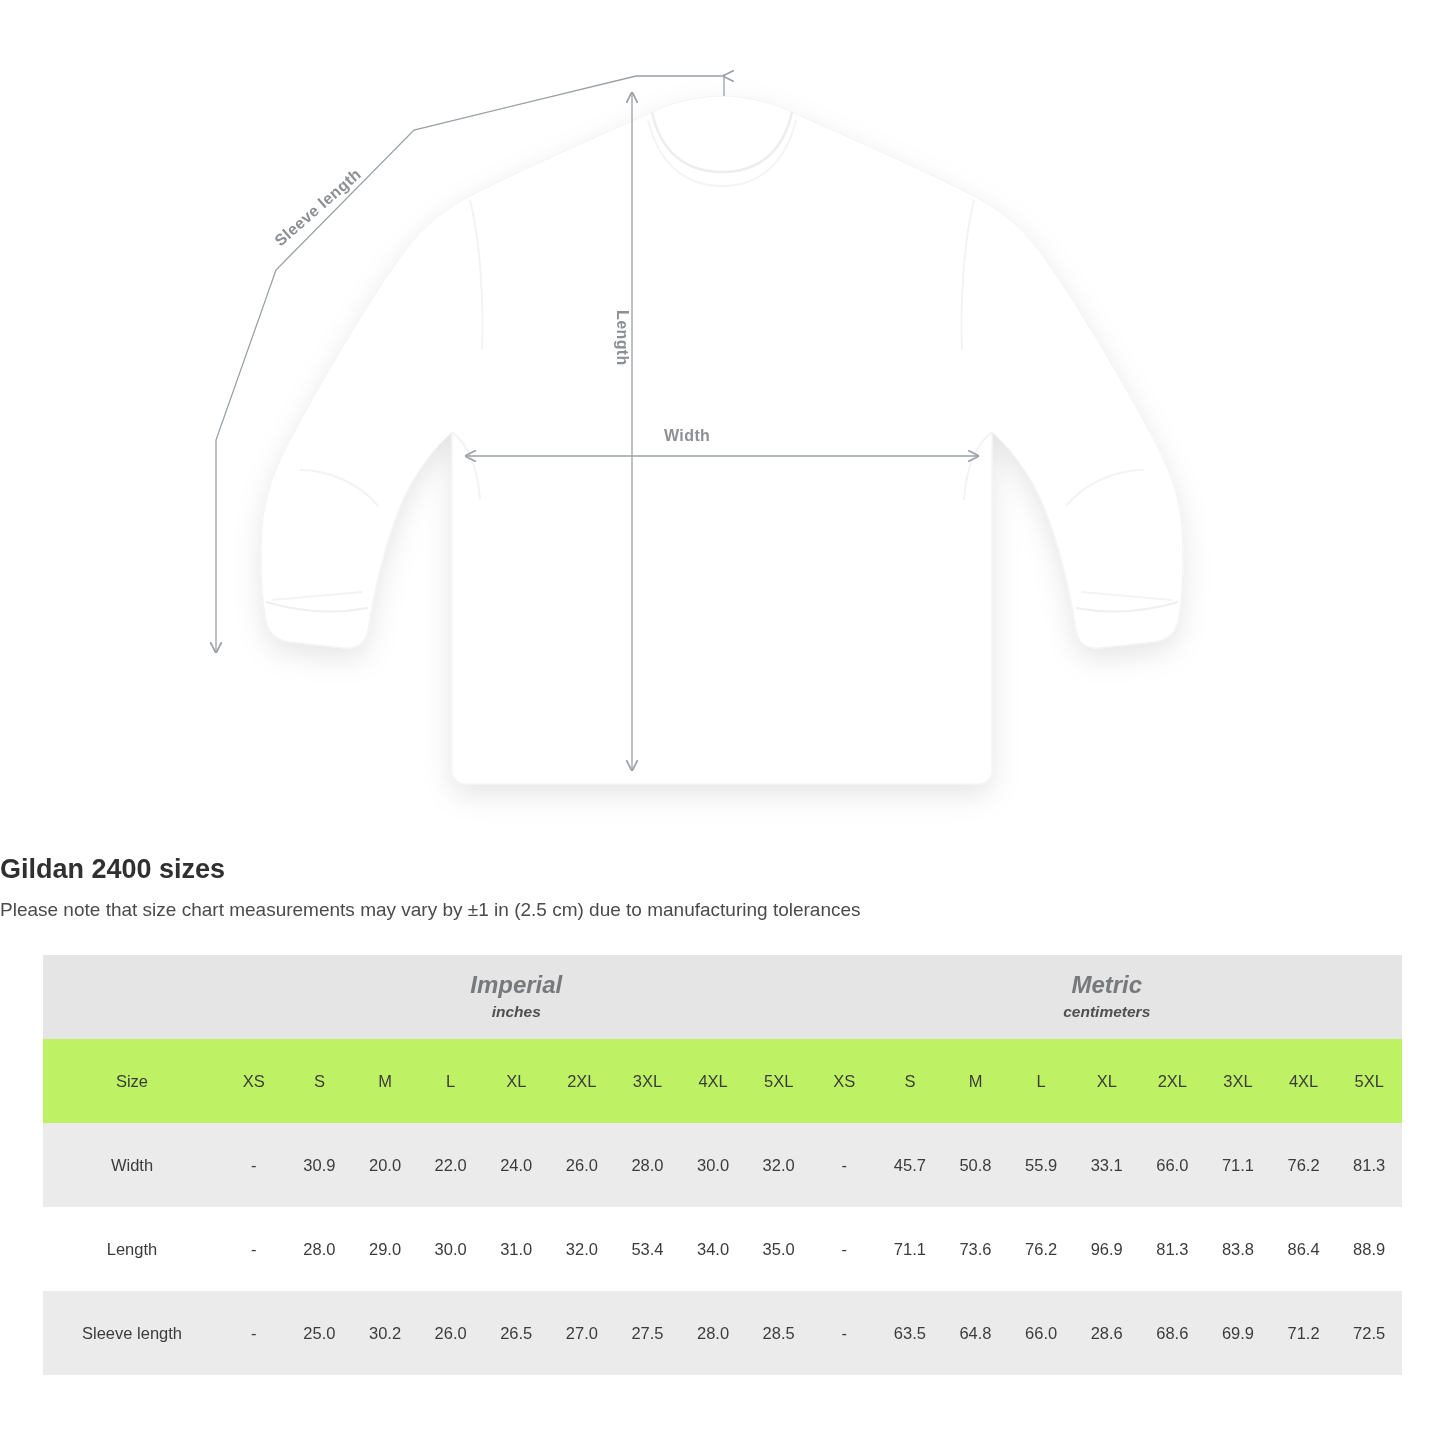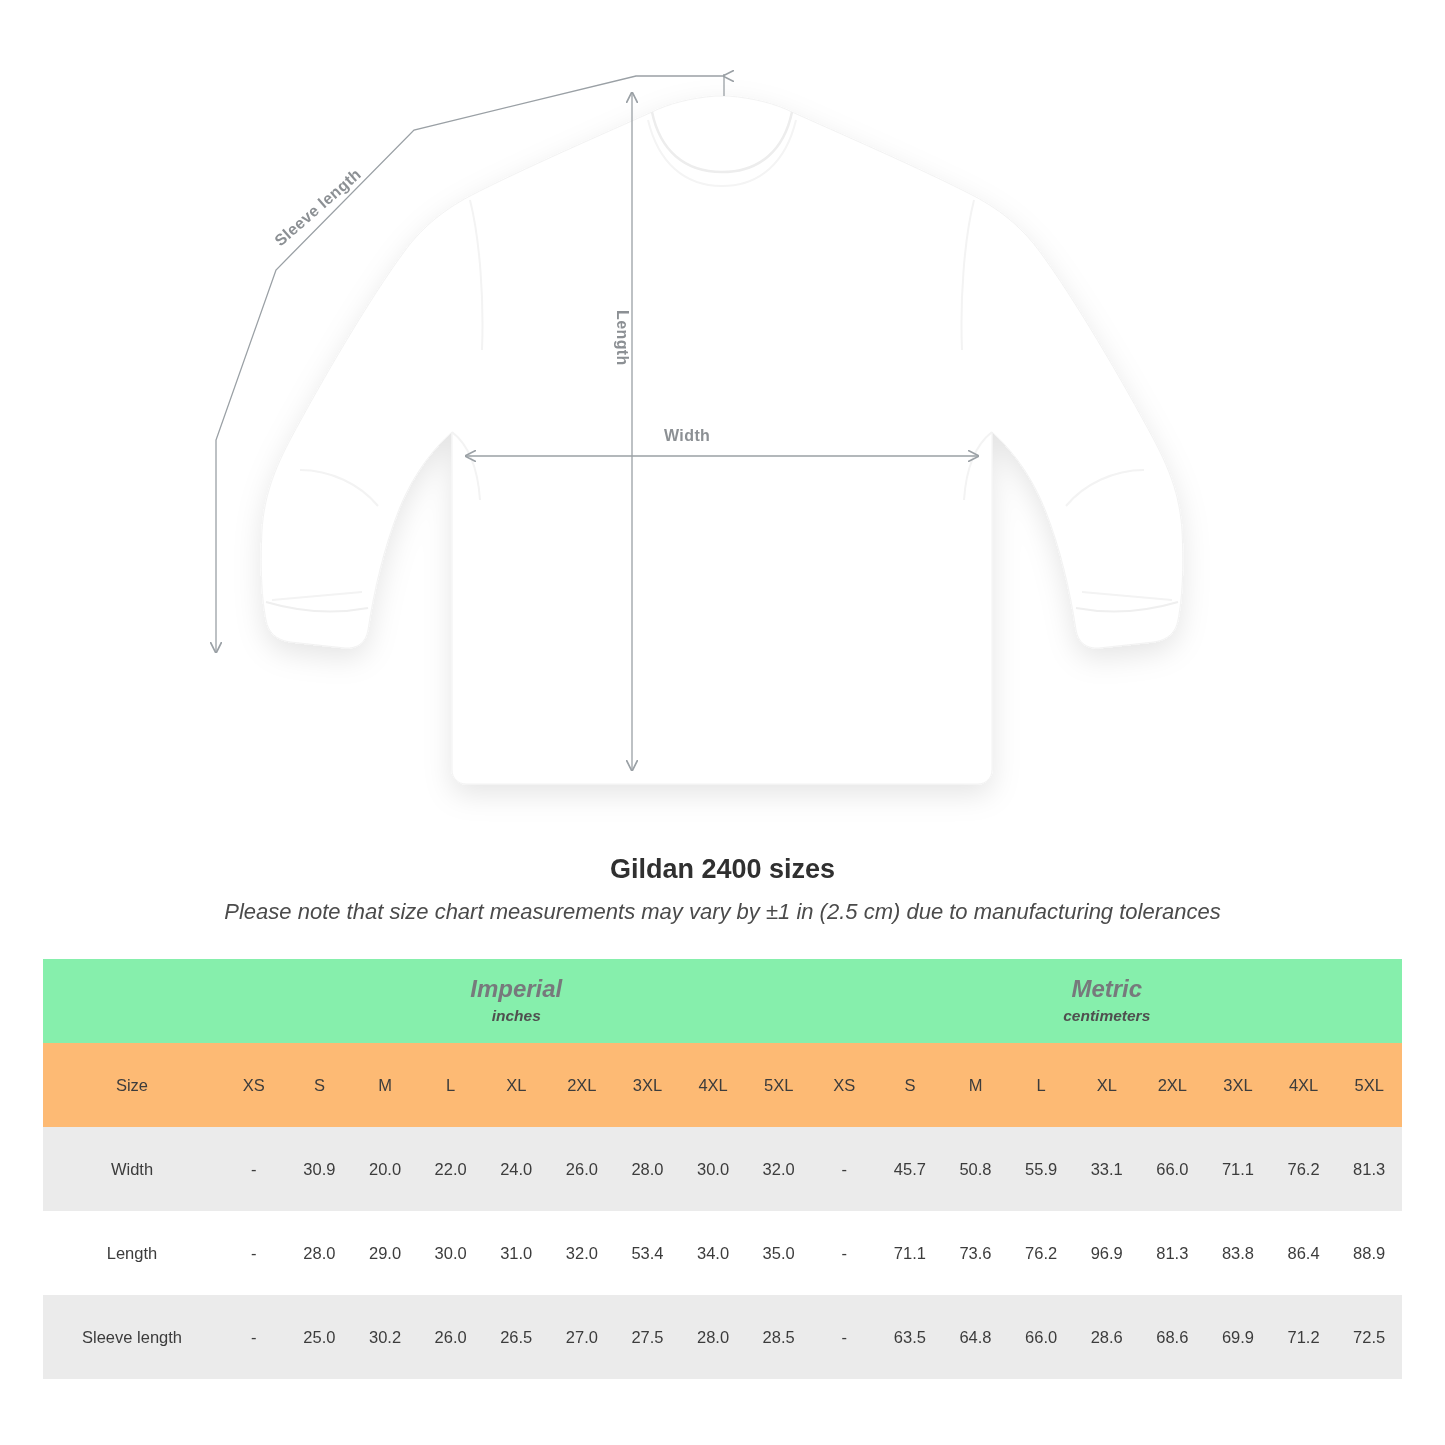--- a/index.html
+++ b/index.html
@@ -49,32 +49,31 @@
     transform-origin: left top;
   }
   #label-sleeve {
     left: 283px; top: 232px;
     transform: rotate(-41deg);
     transform-origin: left bottom;
   }
 
   
   .title-block {
-    text-align: center;
+    text-align: left;
     margin-top: 24px;
   }
   .chart-title {
     font-size: 27px;
     font-weight: bold;
     color: #303030;
     margin: 0 0 14px 0;
   }
   .chart-note {
-    font-size: 22px;
-    font-style: italic;
+    font-size: 19px;
     color: #4b4b4b;
     margin: 0;
   }
 
   
   .table-wrap {
     margin: 34px 43px 0 43px;
     width: 1359px;
   }
   table.size-table {
@@ -86,38 +85,38 @@
     text-align: center;
     font-size: 16.5px;
     color: #3c3c3c;
     padding: 0;
     height: 84px;
     vertical-align: middle;
     font-weight: normal;
   }
   .system-row td {
     height: 116px;
-    background: #86efac;
+    background: #e5e5e5;
   }
   .unit-system {
     font-size: 24px;
     font-weight: bold;
     font-style: italic;
     color: #77797c;
     line-height: 1.25;
   }
   .unit-sub {
     font-size: 15.5px;
     font-style: italic;
     color: #4f4f4f;
     line-height: 1.6;
     font-weight: bold;
   }
   .head-row td {
-    background: #fdba74;
+    background: #bef264;
     font-weight: bold;
     font-size: 16.5px;
     color: #3a3a3a;
   }
   .row-alt td { background: #ebebeb; }
   .row-plain td { background: #ffffff; }
   .rowhead {
     font-weight: bold;
     font-size: 16.5px;
     color: #3a3a3a;

